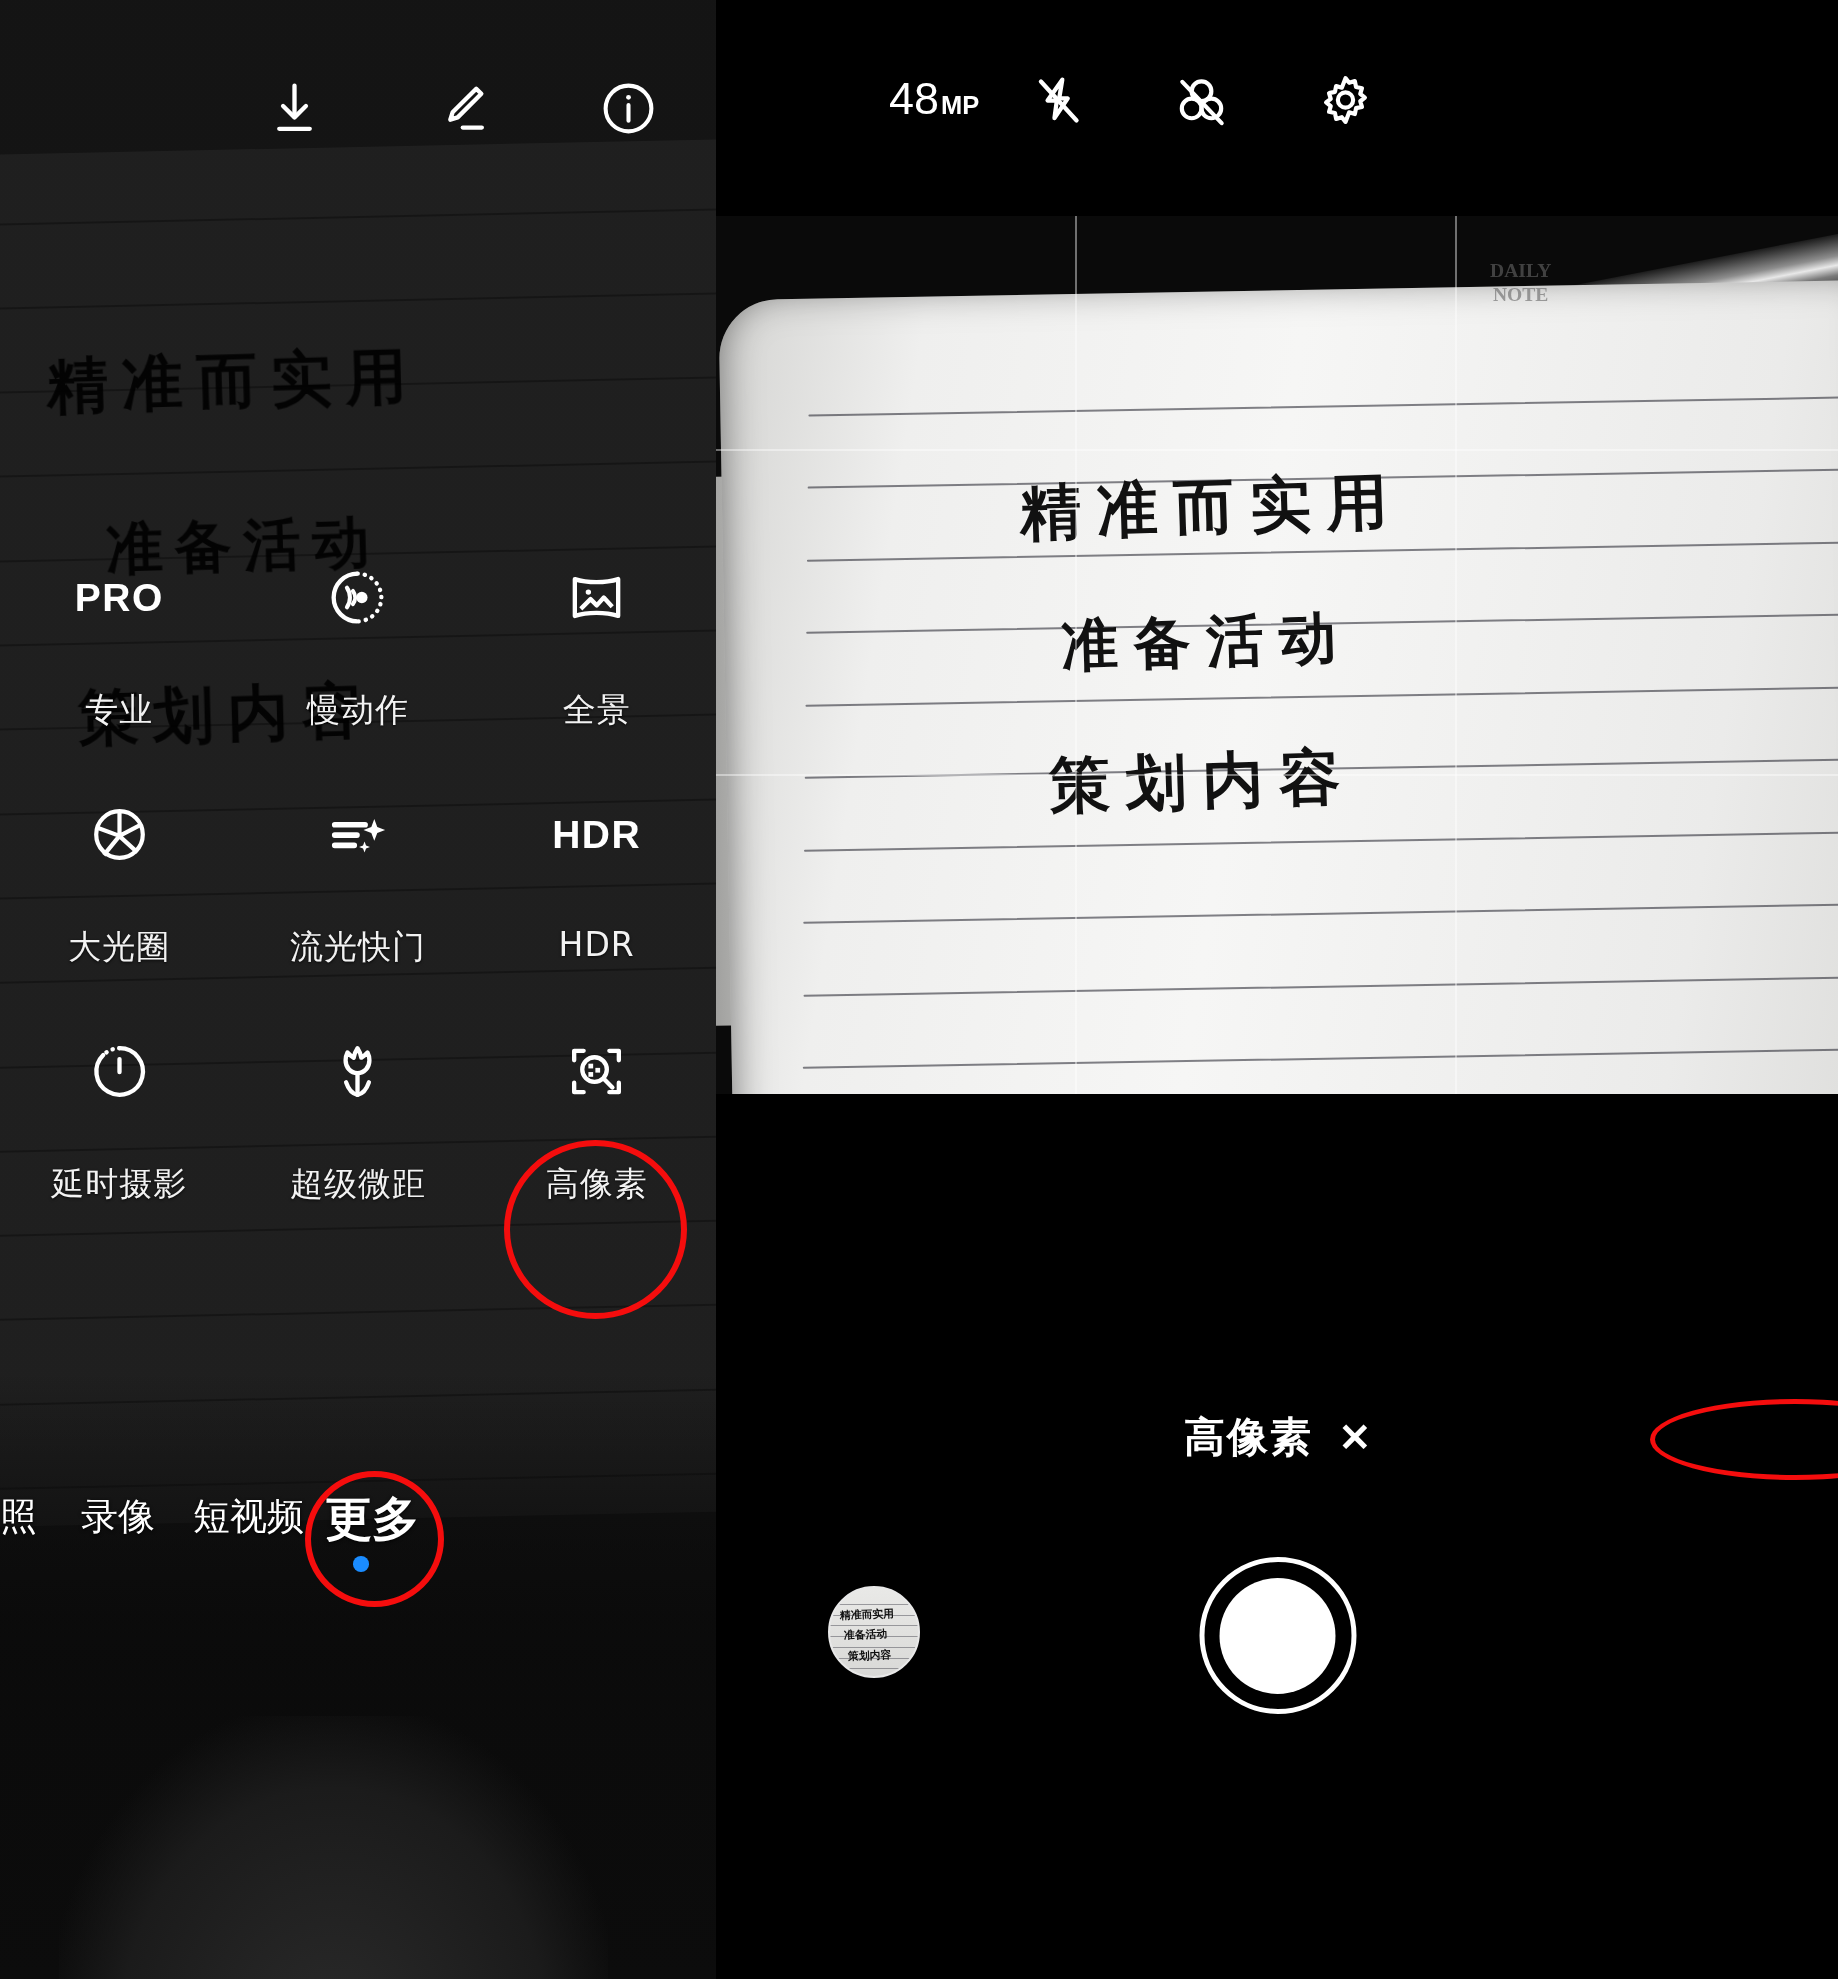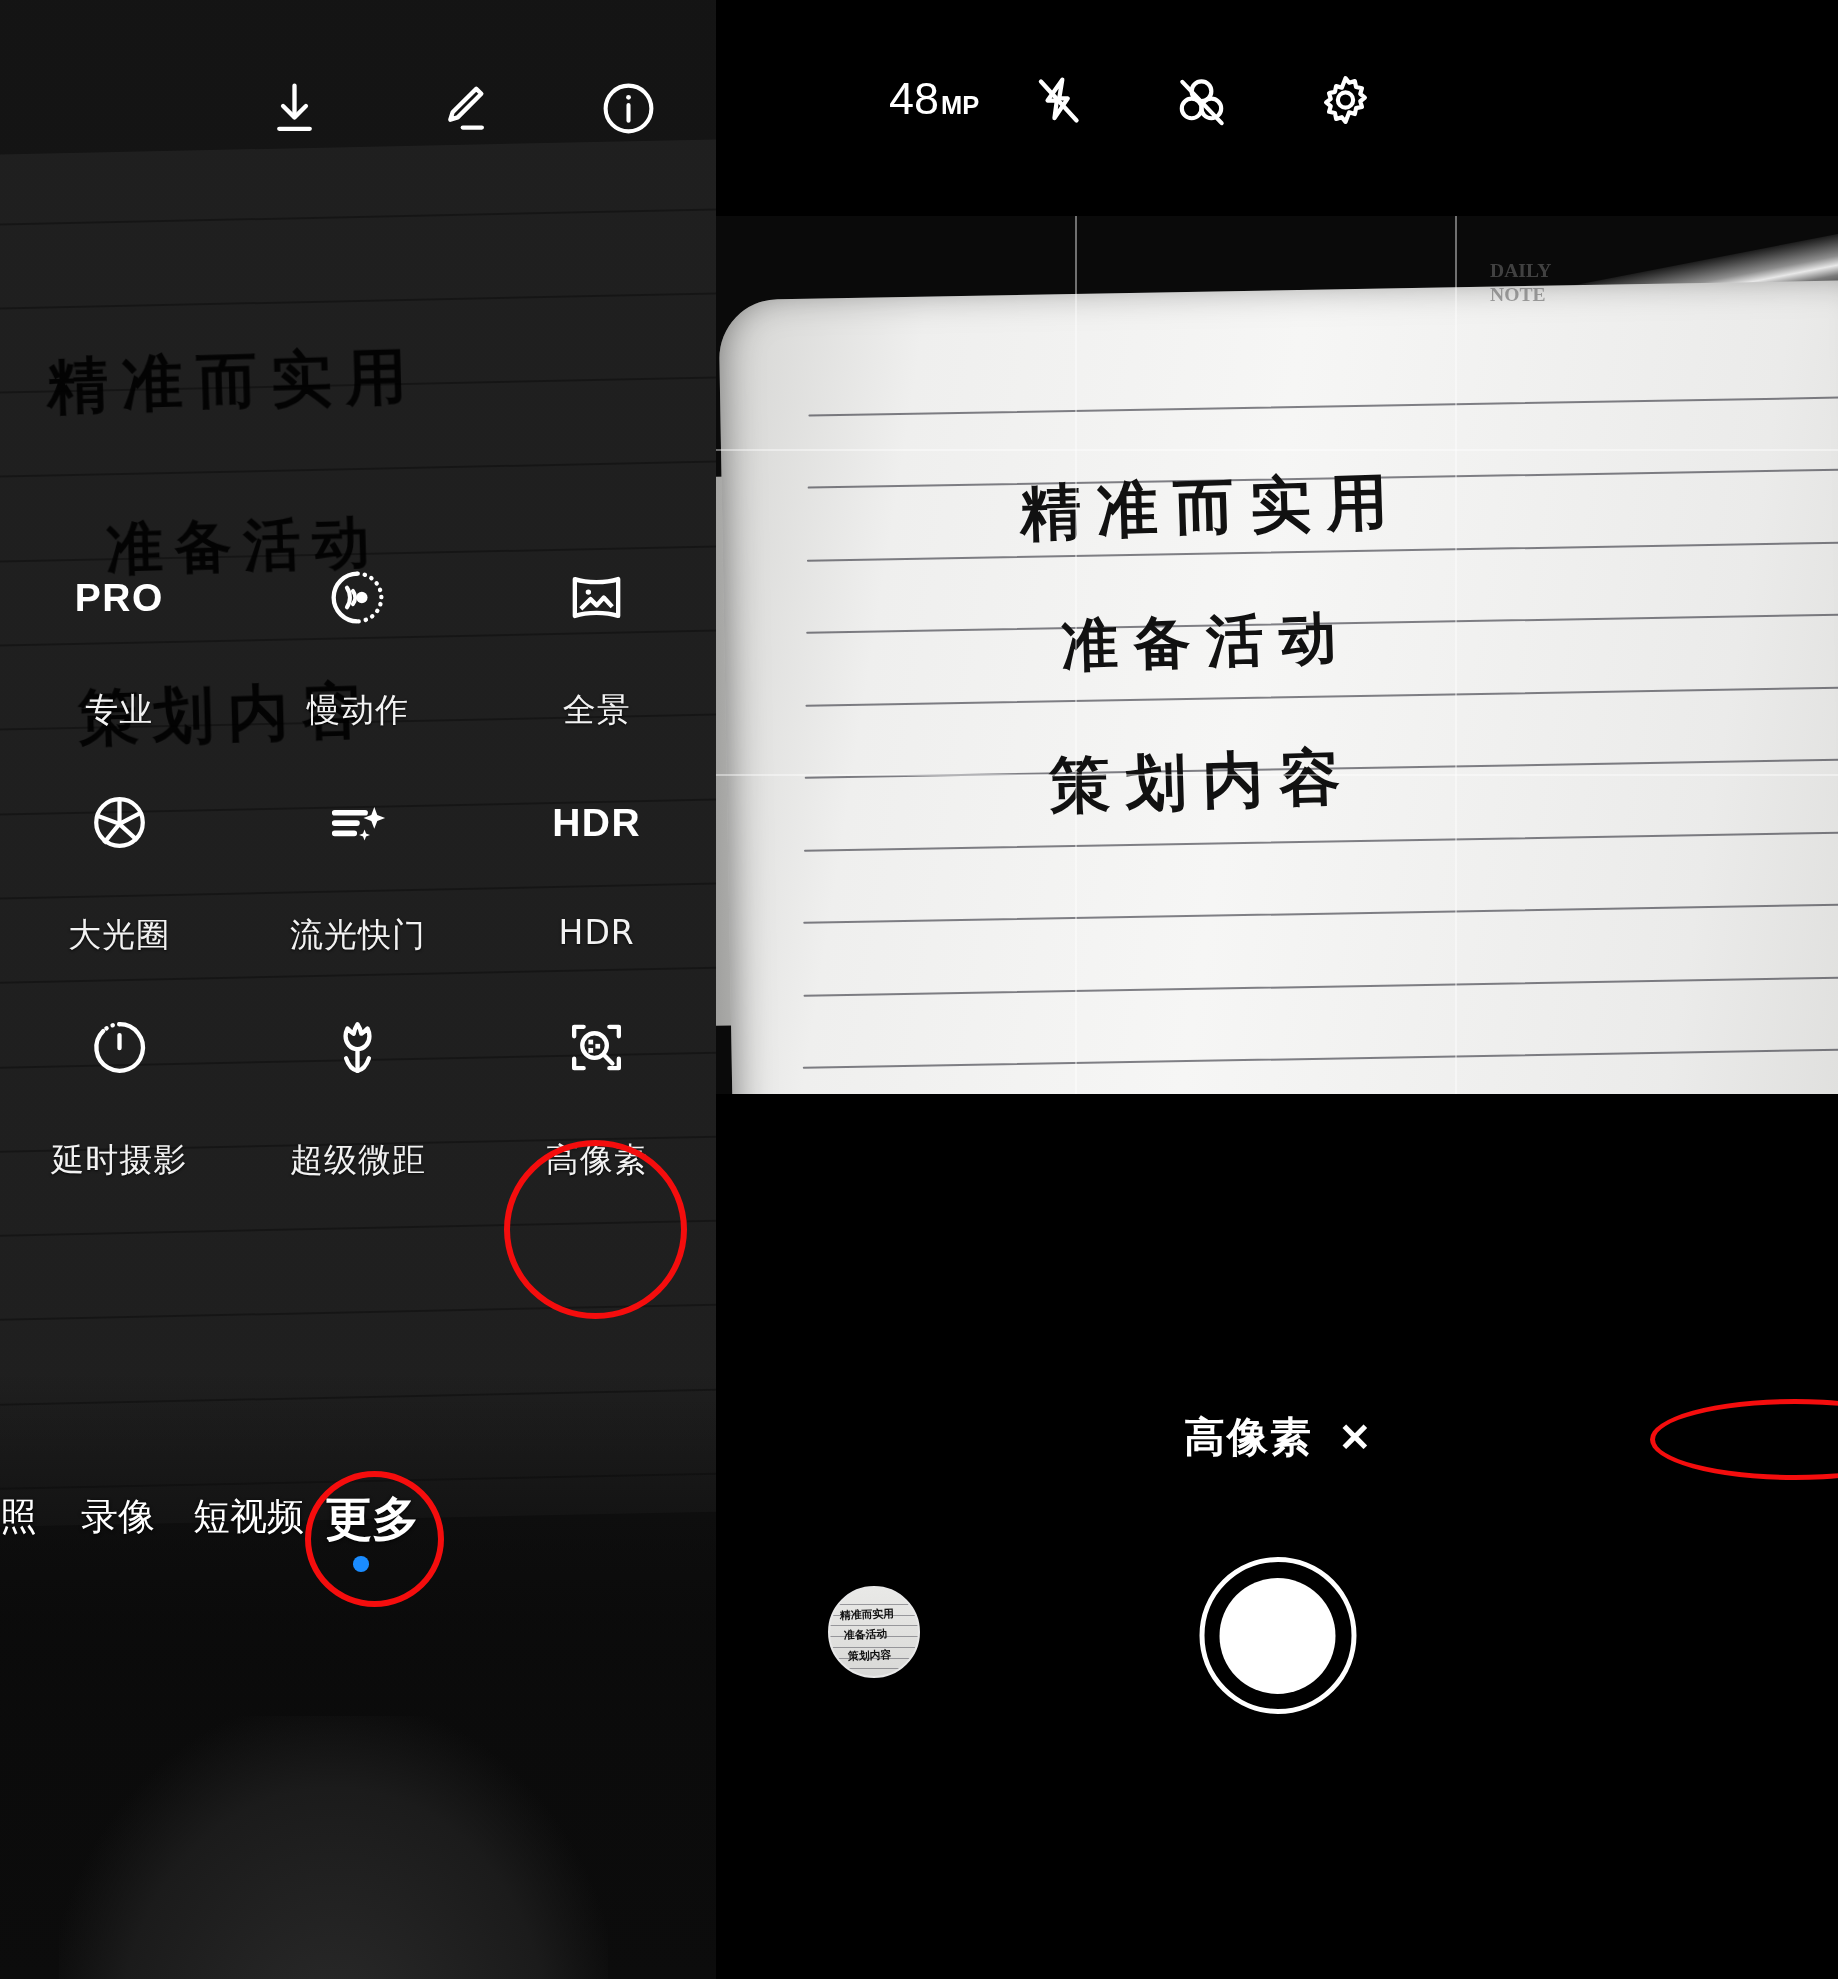--- a/index.html
+++ b/index.html
@@ -70,21 +70,21 @@
     z-index: 6;
   }
   .icon-btn { display: flex; align-items: center; justify-content: center; }
 
   .mode-grid {
     position: absolute;
     left: 0; right: 0; top: 549px;
     z-index: 5;
     display: grid;
     grid-template-columns: repeat(3, 1fr);
-    row-gap: 0;
+    row-gap: 12px;
   }
   .mode-cell {
     height: 225px;
     display: flex; flex-direction: column;
     align-items: center; justify-content: flex-start;
     padding-top: 11.8px;
     position: relative;
   }
   .mode-ico {
     height: 74px;
@@ -150,20 +150,21 @@
     background: #000;
   }
   .rp-top-item { position: absolute; top: 76px; display: flex; align-items: flex-end; color: #fff; }
   .mp-val { font-size: 45px; font-weight: 400; color: #fff; font-family: "Liberation Sans", sans-serif; line-height: 1; }
   .mp-unit { font-size: 25.5px; font-weight: 700; color: #fff; margin-left: 2px; line-height: 1; position: relative; top: -2.9px; }
 
   .viewfinder {
     position: absolute; top: 153px; left: 0; right: 0; height: 941px;
     overflow: hidden;
     background: #070707;
+    text-align: center;
   }
   .vf-photo { position: absolute; inset: 0; background: #0a0a0a; }
   .vf-paper {
     position: absolute;
     left: 9.8px; top: 137px; width: 1157px; height: 882px;
     background: linear-gradient(100deg, #d4d4d2 0%, #efefee 16%, #f6f6f5 45%, #ebebea 82%, #dcdcda 100%);
     border-radius: 59px 13.7px 0 0;
     transform: rotate(-1deg);
     box-shadow: 0 -9.8px 39px rgba(0,0,0,.5) inset;
   }

